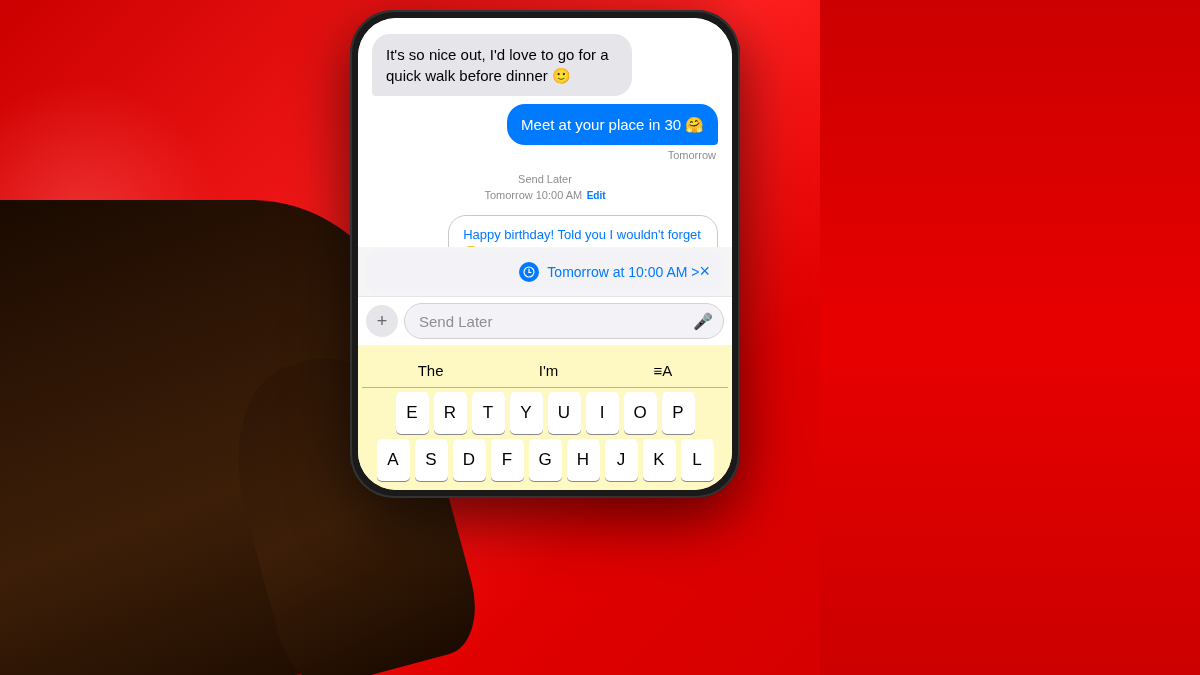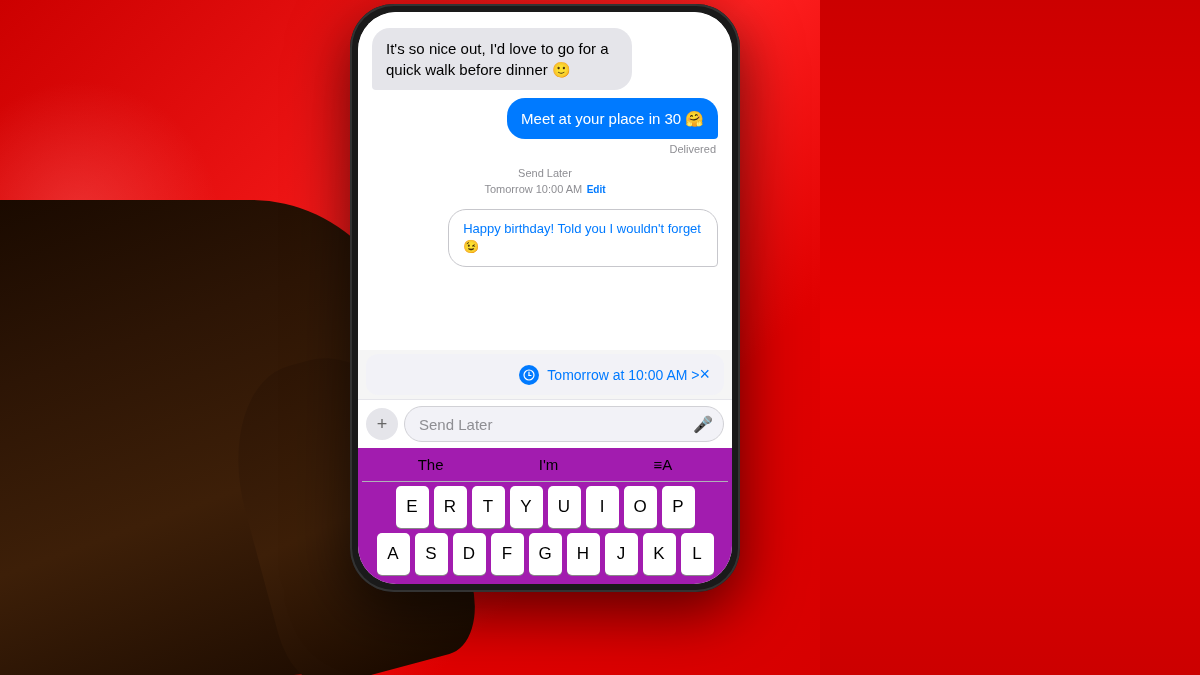--- a/index.html
+++ b/index.html
@@ -48,23 +48,23 @@
       height: 320px;
       background: linear-gradient(170deg, #2d1505 0%, #3d1f08 50%, #1a0a00 100%);
       border-radius: 40% 50% 20% 20%;
       transform: rotate(-15deg);
     }
 
     
     .phone {
       position: absolute;
       left: 350px;
-      top: 4px;
+      top: 10px;
       width: 390px;
-      height: 588px;
+      height: 488px;
       background: #1a1a1a;
       border-radius: 44px;
       z-index: 10;
       box-shadow: 0 20px 60px rgba(0,0,0,0.6), inset 0 0 0 2px #333;
       overflow: hidden;
     }
 
     .phone-screen {
       position: absolute;
       top: 8px;
@@ -248,22 +248,22 @@
       position: absolute;
       right: 10px;
       top: 50%;
       transform: translateY(-50%);
       font-size: 16px;
       color: #8e8e93;
     }
 
     
     .keyboard {
-      background: #a21caf;
-      padding: 4px 4px 4px;
+      background: #fef9c3;
+      padding: 13px 4px 4px;
       flex-shrink: 0;
     }
 
     .keyboard-suggestions {
       display: flex;
       justify-content: space-around;
       padding: 4px 8px 8px;
       border-bottom: 1px solid #b0b2b8;
       margin-bottom: 4px;
     }
@@ -326,21 +326,21 @@
       <div class="msg-received">
         <span>It's so nice out, I'd love to go for a quick walk before dinner 🙂</span>
       </div>
 
 
       <div class="msg-sent">
         <span>Meet at your place in 30 🤗</span>
       </div>
 
       <div class="delivered-label">
-        <span>Delivered</span>
+        <span>Tomorrow</span>
       </div>
 
       <div class="send-later-info">
         <div class="sl-title">Send Later</div>
         <div>
           <span class="sl-time">Tomorrow 10:00 AM</span>
           <span> </span>
           <span class="sl-edit">Edit</span>
         </div>
       </div>

